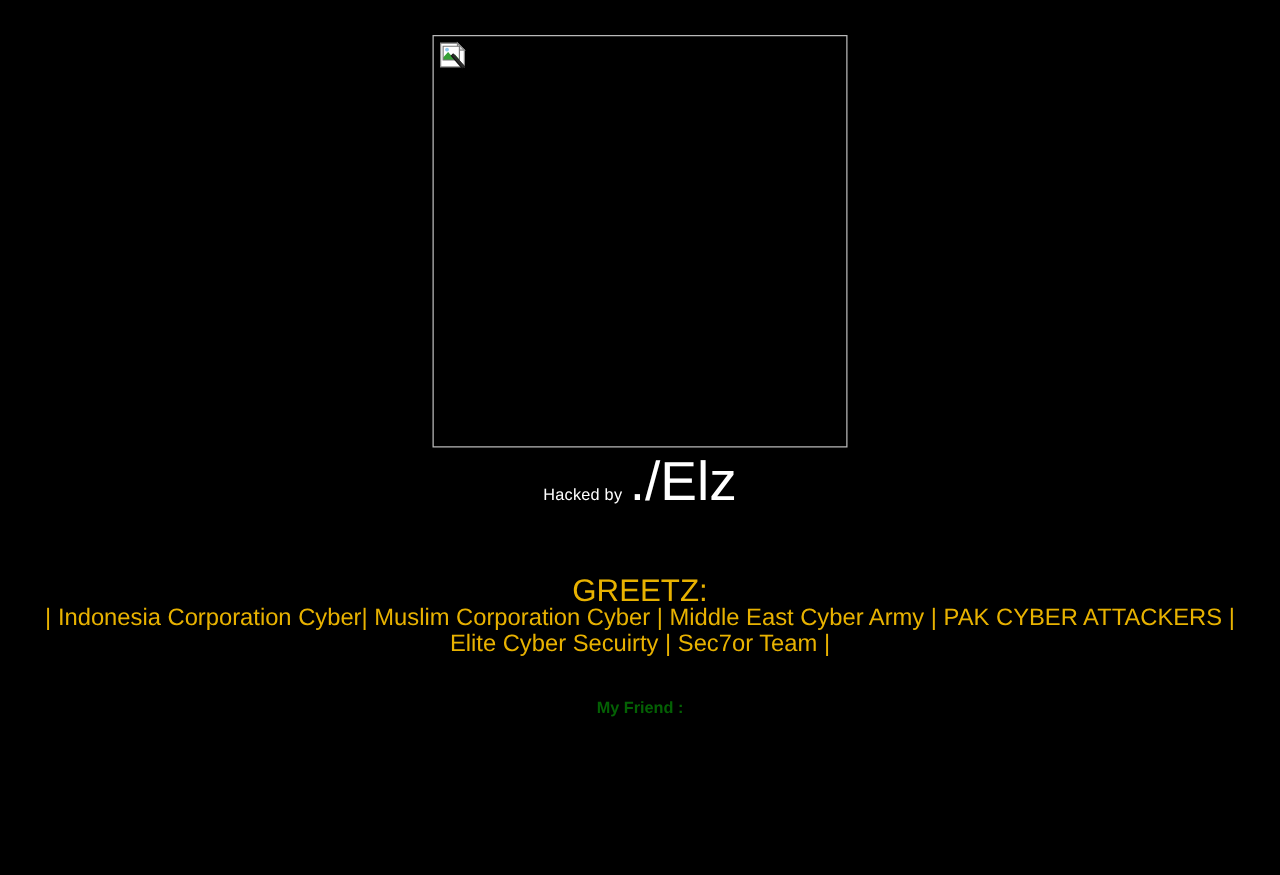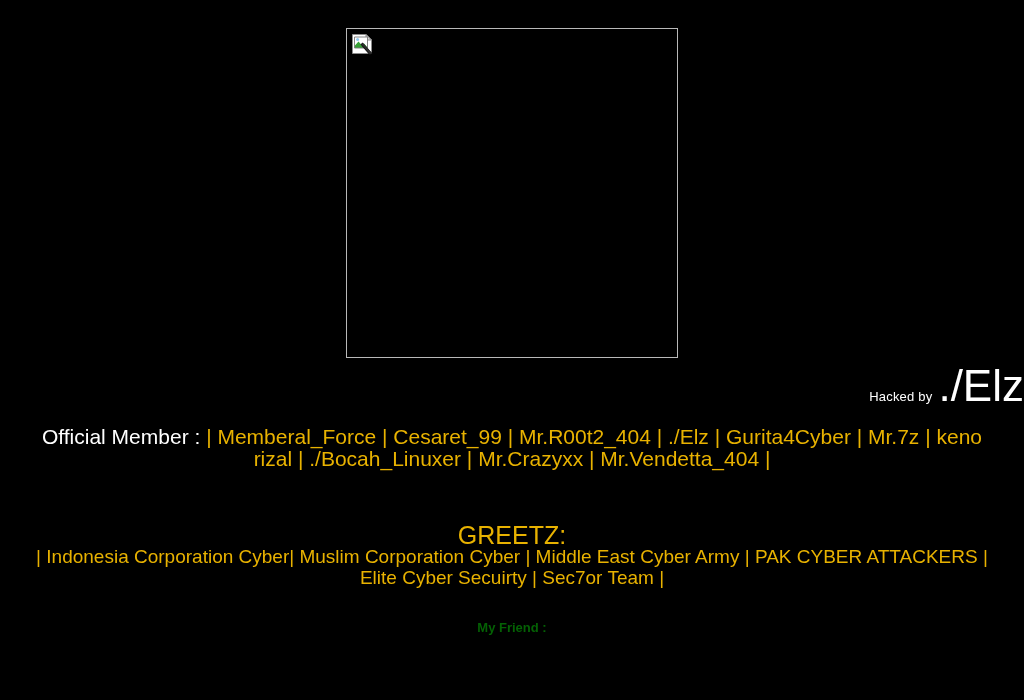--- a/index.html
+++ b/index.html
@@ -54,21 +54,21 @@
     top: 5px;
     font-size: 12px;
     color: #cccccc;
     font-family: "Liberation Sans", sans-serif;
     white-space: nowrap;
   }
 
   
   .hacked-line {
     margin-top: 6px;
-    text-align: right;
+    text-align: center;
     line-height: 1;
     white-space: nowrap;
   }
   .hacked-by {
     font-size: 13px;
     color: #ffffff;
     vertical-align: baseline;
     letter-spacing: 0.2px;
   }
   .nick-big {
@@ -165,24 +165,20 @@
       </svg>
       <span class="alt-text"></span>
     </div>
   </div>
 
   <div class="hacked-line">
     <span class="hacked-by">Hacked by</span><span class="nick-big">./Elz</span>
   </div>
 
 
-  <div class="members">
-    <span class="label-white">Official Member :</span>
-    <span class="gold">| Memberal_Force | Cesaret_99 | Mr.R00t2_404 | ./Elz | Gurita4Cyber | Mr.7z | keno rizal | ./Bocah_Linuxer | Mr.Crazyxx | Mr.Vendetta_404 |</span>
-  </div>
 
   <div class="greetz-block">
     <div class="greetz-title">GREETZ:</div>
     <div class="greetz-list">| Indonesia Corporation Cyber| Muslim Corporation Cyber | Middle East Cyber Army | PAK CYBER ATTACKERS | Elite Cyber Secuirty | Sec7or Team |</div>
   </div>
 
   <div class="my-friend">My Friend :</div>
 
 
 </div>

